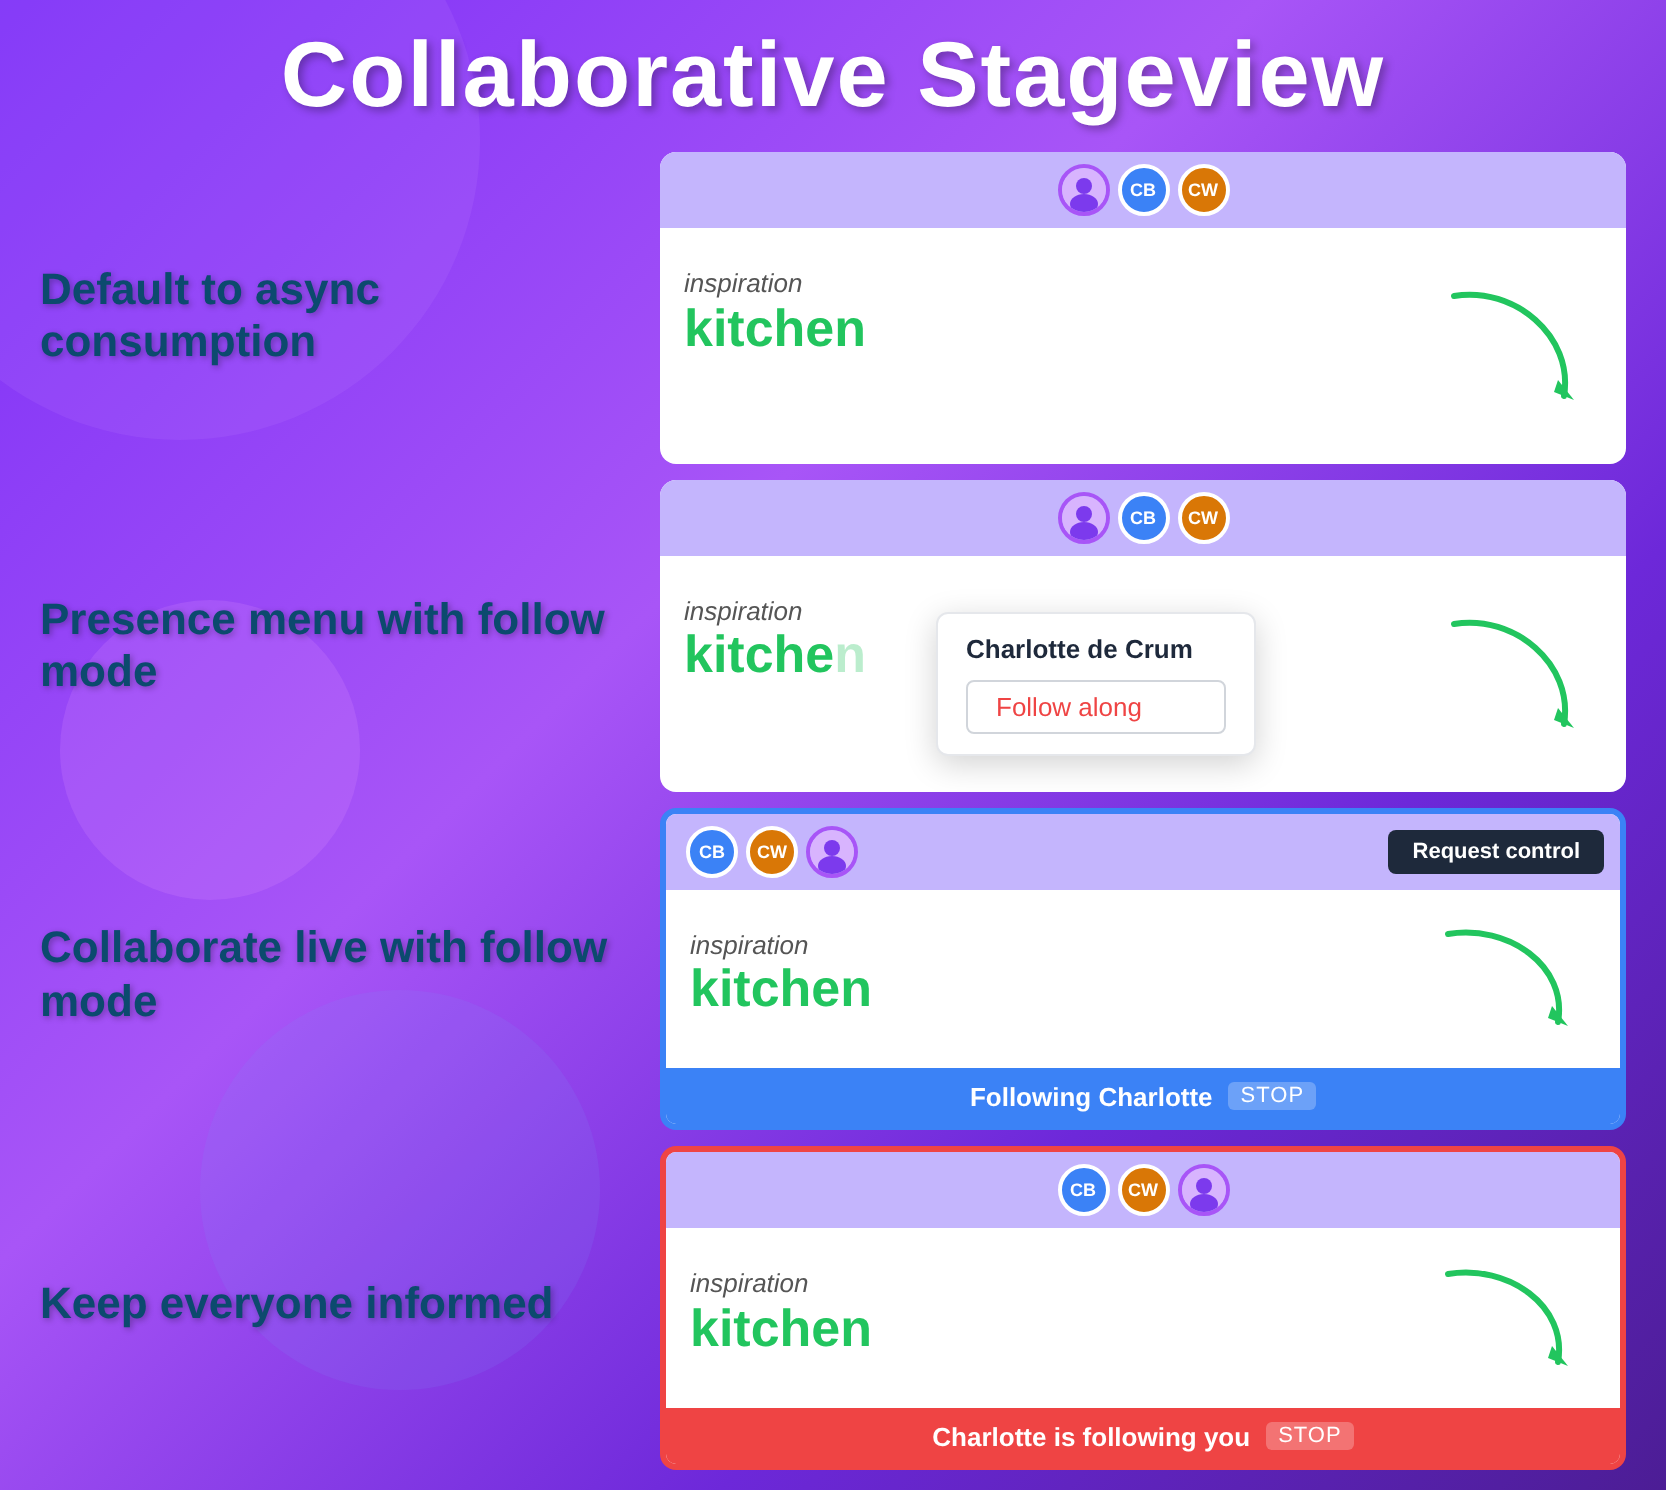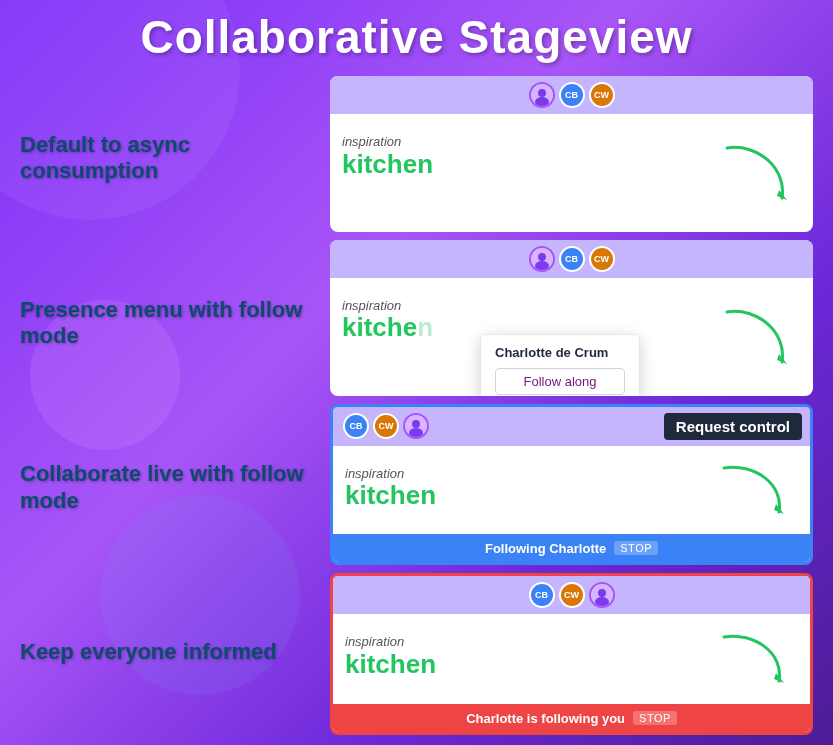--- a/index.html
+++ b/index.html
@@ -149,21 +149,21 @@
     
     .avatar-cb { background: #3b82f6; }
     .avatar-cw { background: #d97706; }
 
     .request-control-btn {
       background: #1e293b;
       color: white;
       border: none;
       border-radius: 4px;
       padding: 5px 12px;
-      font-size: 15px;
+      font-size: 11px;
       font-weight: 600;
       cursor: pointer;
     }
 
     
     .panel-content {
       flex: 1;
       position: relative;
       padding: 8px 12px;
       display: flex;
@@ -206,42 +206,41 @@
     
     .presence-popup {
       position: absolute;
       background: white;
       border: 1px solid #e5e7eb;
       border-radius: 6px;
       box-shadow: 0 4px 16px rgba(0,0,0,0.18);
       padding: 10px 14px;
       z-index: 10;
       top: 28px;
-      left: 150px;
+      left: 138px;
       min-width: 160px;
-      margin-top: 28px;
     }
 
     .popup-name {
       font-size: 13px;
       font-weight: 600;
       color: #1e293b;
       margin-bottom: 8px;
     }
 
     .follow-along-btn {
       background: white;
       border: 1px solid #d1d5db;
       border-radius: 4px;
       padding: 5px 14px;
       font-size: 13px;
       cursor: pointer;
       width: 100%;
-      text-align: center;
-      color: #701a75;
+      text-align: left;
+      color: #ef4444;
     }
 
     
     .following-bar {
       background: #3b82f6;
       color: white;
       font-size: 13px;
       font-weight: 600;
       display: flex;
       align-items: center;

